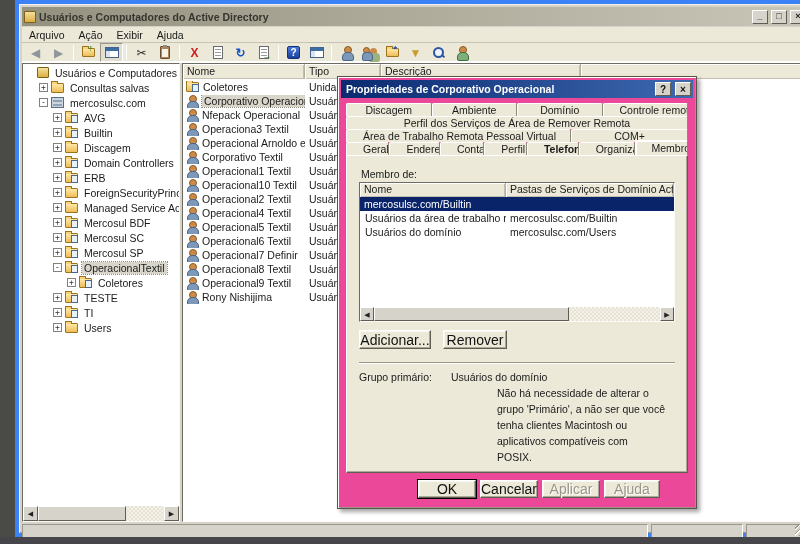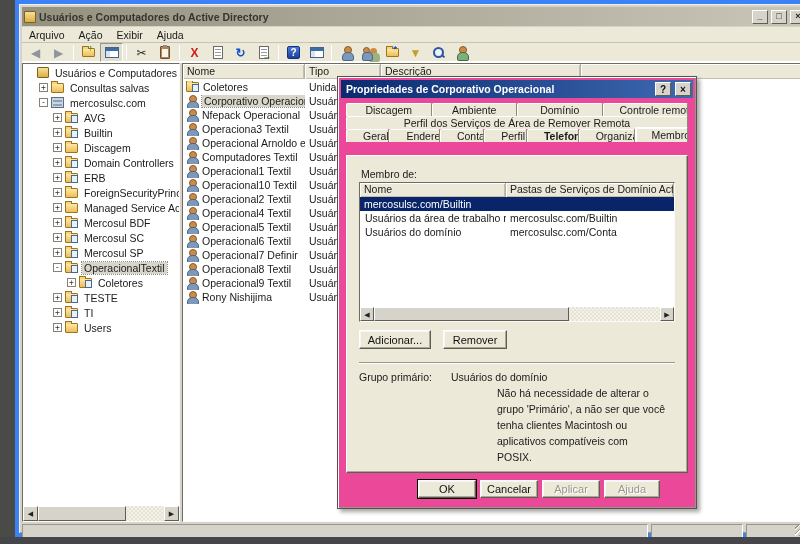--- a/index.html
+++ b/index.html
@@ -137,21 +137,21 @@
   .m-head{display:flex;height:14px}
   .m-h{background:#ece9d8;border-right:1px solid #b3b0a2;box-shadow:inset 1px 1px 0 #fff,inset -1px -1px 0 #c2bfb0;
         padding:0 4px;white-space:nowrap;overflow:hidden}
   .m-row{display:flex;height:14px;align-items:center;white-space:nowrap}
   .m-row.sel{background:#0a246a;color:#fff}
   .m-c1{width:146px;padding-left:5px;flex:0 0 auto;overflow:hidden}
   .m-c2{flex:1;padding-left:4px;overflow:hidden}
 
   .btn{background:#ece9d8;border:1px solid;border-color:#fff #5f5d52 #5f5d52 #fff;
        box-shadow:inset -1px -1px 0 #aca899,inset 1px 1px 0 #f8f7f2;
-       display:flex;align-items:center;justify-content:center;font-size:11px;color:#111}
+       display:flex;align-items:center;justify-content:center;font-size:14px;color:#111}
   .btn.disabled{color:#9a968a;text-shadow:1px 1px 0 #fff}
   .btn.default{outline:1px solid #000;outline-offset:0}
   .b-add{position:absolute;left:12px;top:174px;width:72px;height:19px}
   .b-rem{position:absolute;left:96px;top:174px;width:64px;height:19px}
   .divider{position:absolute;left:12px;right:12px;top:206px;height:2px;
        border-top:1px solid #9a968a;border-bottom:1px solid #fff}
   .pg-label{position:absolute;left:12px;top:215px}
   .pg-value{position:absolute;left:104px;top:215px}
   .b-setpg{position:absolute;left:12px;top:230px;width:126px;height:20px}
   .pg-note{position:absolute;left:150px;top:229px;width:168px;line-height:16px}
@@ -396,21 +396,21 @@
         <div class="lv-row">
           <span class="lv-c1">
             <span class="i-user" style="flex: 0 0 auto;"></span>
             <span>Operacional Arnoldo e Alex</span>
           </span>
           <span class="lv-c2">Usuário</span>
         </div>
         <div class="lv-row">
           <span class="lv-c1">
             <span class="i-user" style="flex: 0 0 auto;"></span>
-            <span>Computadores Textil</span>
+            <span>Corporativo Textil</span>
           </span>
           <span class="lv-c2">Usuário</span>
         </div>
         <div class="lv-row">
           <span class="lv-c1">
             <span class="i-user" style="flex: 0 0 auto;"></span>
             <span>Operacional1 Textil</span>
           </span>
           <span class="lv-c2">Usuário</span>
         </div>
@@ -490,20 +490,24 @@
 
     <div class="tabs" id="tabs">
         <div class="tab-row tab-row-0">
           <span class="tab" style="flex: 1 1 0%;">Discagem</span>
           <span class="tab" style="flex: 1 1 0%;">Ambiente</span>
           <span class="tab" style="flex: 1 1 0%;">Domínio</span>
           <span class="tab" style="flex: 1 1 0%;">Controle remoto</span>
         </div>
         <div class="tab-row tab-row-1">
           <span class="tab" style="flex: 1 1 0%;">Perfil dos Serviços de Área de Remover Remota</span>
+        </div>
+        <div class="tab-row tab-row-2">
+          <span class="tab" style="flex: 2.3 1 0%;">Área de Trabalho Remota Pessoal Virtual</span>
+          <span class="tab" style="flex: 1 1 0%;">COM+</span>
         </div>
         <div class="tab-row tab-row-3">
           <span class="tab" style="flex: 1 1 auto;">Geral</span>
           <span class="tab" style="flex: 1 1 auto;">Endereço</span>
           <span class="tab" style="flex: 1 1 auto;">Conta</span>
           <span class="tab" style="flex: 1 1 auto;">Perfil</span>
           <span class="tab" style="flex: 1 1 auto; font-weight: bold;">Telefones</span>
           <span class="tab" style="flex: 1 1 auto;">Organização</span>
           <span class="tab tab-active" style="flex: 1 1 auto;">Membro de</span>
         </div>
@@ -520,21 +524,21 @@
         <div id="m-rows">
             <div class="m-row sel">
               <span class="m-c2">mercosulsc.com/Builtin</span>
             </div>
             <div class="m-row">
               <span class="m-c1">Usuários da área de trabalho remota</span>
               <span class="m-c2">mercosulsc.com/Builtin</span>
             </div>
             <div class="m-row">
               <span class="m-c1">Usuários do domínio</span>
-              <span class="m-c2">mercosulsc.com/Conta</span>
+              <span class="m-c2">mercosulsc.com/Users</span>
             </div>
           </div>
         <div class="hscroll" style="height:14px">
           <span class="sb-btn" style="flex-basis:14px;height:14px">◀</span>
           <span class="sb-thumb" style="width:195px;height:14px"></span>
           <span style="flex:1"></span>
           <span class="sb-btn" style="flex-basis:14px;height:14px">▶</span>
         </div>
       </div>
 

